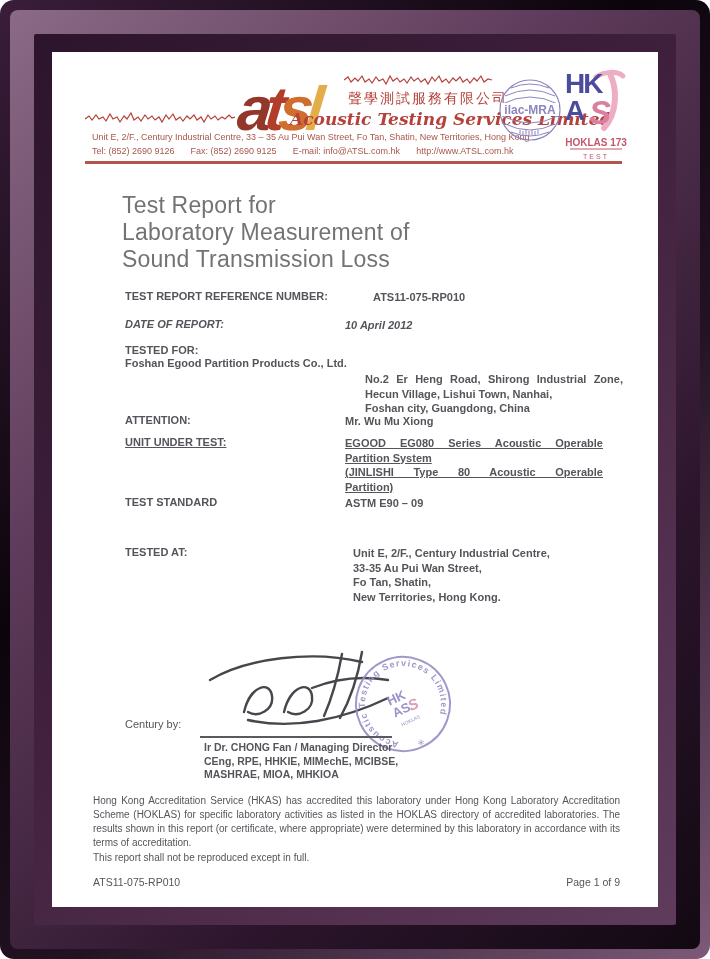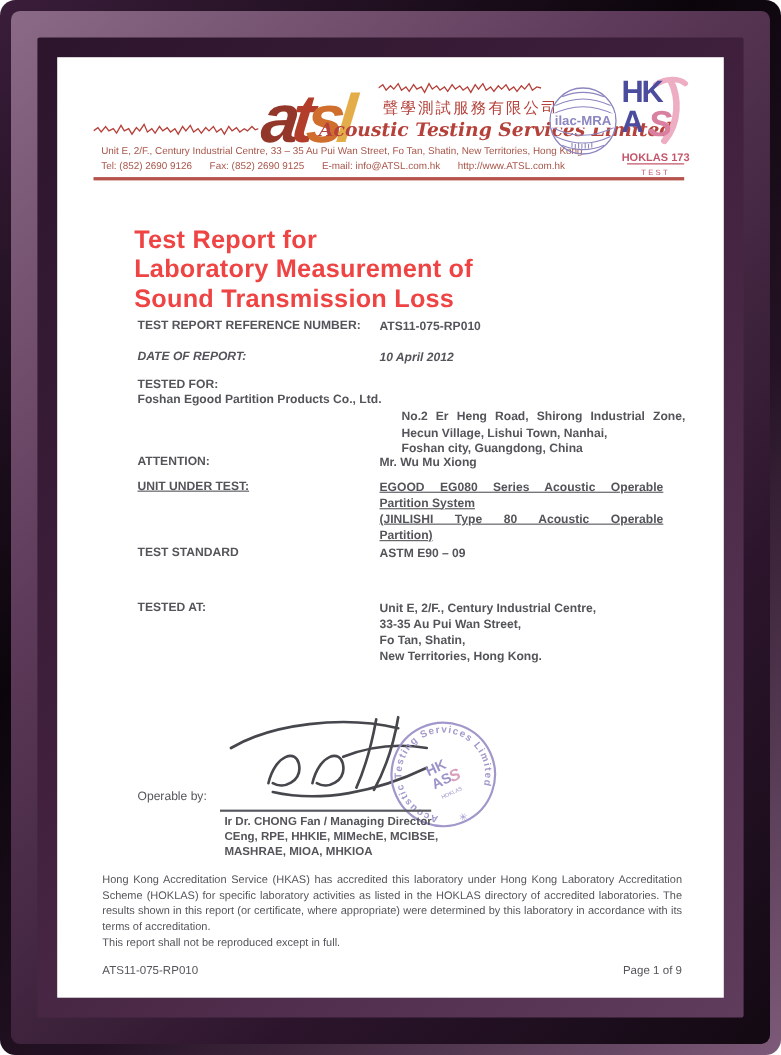--- a/index.html
+++ b/index.html
@@ -25,30 +25,30 @@
   #en-script{position:absolute;left:238px;top:57px;font-family:"DejaVu Serif",serif;font-style:italic;
     font-weight:bold;font-size:17px;color:#b5413a;white-space:nowrap;}
   #addr1{position:absolute;left:40px;top:80px;font-size:9px;color:#a8564a;white-space:nowrap;}
   #addr2{position:absolute;left:40px;top:94px;font-size:9px;color:#a8564a;white-space:nowrap;}
   #addr2 span{margin-right:16px;}
   #red-rule{position:absolute;left:33px;top:109px;width:537px;height:3px;background:#b4524b;}
   #ilac-logo{position:absolute;left:446px;top:26px;}
   #hkas-logo{position:absolute;left:512px;top:16px;}
 
   
-  #title{position:absolute;left:70px;top:152px;font-size:23px;font-weight:bold;color:#ef4444;line-height:27px;letter-spacing:.2px;}
+  #title{position:absolute;left:70px;top:140px;font-size:23px;font-weight:normal;color:#737373;line-height:27px;letter-spacing:.2px;}
 
   
   .frow{position:absolute;left:73px;display:flex;font-size:11px;font-weight:bold;color:#54555a;}
   .flabel{width:220px;flex:none;}
   .fvalue{width:258px;line-height:14.5px;}
   .jline{text-align:justify;text-align-last:justify;}
-  #row-ref{top:238px;} #row-date{top:266px;font-style:italic;} #row-testedfor{top:292px;flex-direction:column;}
+  #row-ref{top:238px;gap:28px;} #row-date{top:266px;font-style:italic;} #row-testedfor{top:292px;flex-direction:column;}
   #row-testedfor-addr{top:320px;gap:20px;} #row-attention{top:362px;} #row-unit{top:384px;text-decoration:underline;}
-  #row-standard{top:444px;} #row-testedat{top:494px;}
+  #row-standard{top:444px;} #row-testedat{top:494px;gap:8px;}
 
   
   #approved-by{position:absolute;left:73px;top:666px;font-size:11px;color:#54555a;}
   #sig-svg{position:absolute;left:140px;top:594px;}
   #sig-line{position:absolute;left:148px;top:684px;width:192px;border-top:2px solid #595a5f;}
   #sig-names{position:absolute;left:152px;top:689px;font-size:10.5px;font-weight:bold;line-height:13.5px;color:#54555a;}
   #stamp{position:absolute;left:295px;top:596px;transform:rotate(-25deg);opacity:.92;}
 
   
   #accreditation{position:absolute;left:41px;top:736px;width:527px;font-size:10px;line-height:14px;text-align:justify;color:#54555a;margin-top:6px;}
@@ -175,21 +175,21 @@
       <circle cx="56" cy="56" r="47" fill="none" stroke="#9a8fc7" stroke-width="2"></circle>
       <text font-family="Liberation Sans, sans-serif" font-size="9" font-weight="bold" fill="#9a8fc7" letter-spacing="1.2">
         <textPath href="#ring" startOffset="140">Acoustic  Testing  Services  Limited</textPath>
       </text>
       <text x="56" y="102" text-anchor="middle" font-size="9" fill="#9a8fc7">✳</text>
       <text x="43" y="52" font-family="Liberation Sans, sans-serif" font-size="13" font-weight="bold" fill="#948bc5">HK</text>
       <text x="43" y="65" font-family="Liberation Sans, sans-serif" font-size="13" font-weight="bold" fill="#948bc5">AS</text>
       <text x="60" y="66" font-family="Liberation Sans, sans-serif" font-size="15" font-style="italic" font-weight="bold" fill="#d598b5">S</text>
       <text x="56" y="76" text-anchor="middle" font-family="Liberation Sans, sans-serif" font-size="5" fill="#948bc5">HOKLAS</text>
     </svg>
-    <div id="approved-by">Operable by:</div>
+    <div id="approved-by">Century by:</div>
     <div id="sig-line"></div>
     <div id="sig-names">
       <div>Ir Dr. CHONG Fan / Managing Director</div>
       <div>CEng, RPE, HHKIE, MIMechE, MCIBSE,</div>
       <div>MASHRAE, MIOA, MHKIOA</div>
     </div>
 
     <div id="accreditation">Hong Kong Accreditation Service (HKAS) has accredited this laboratory under Hong Kong Laboratory Accreditation Scheme (HOKLAS) for specific laboratory activities as listed in the HOKLAS directory of accredited laboratories. The results shown in this report (or certificate, where appropriate) were determined by this laboratory in accordance with its terms of accreditation.</div>
     <div id="repro-note">This report shall not be reproduced except in full.</div>
     <div id="footer-row">

